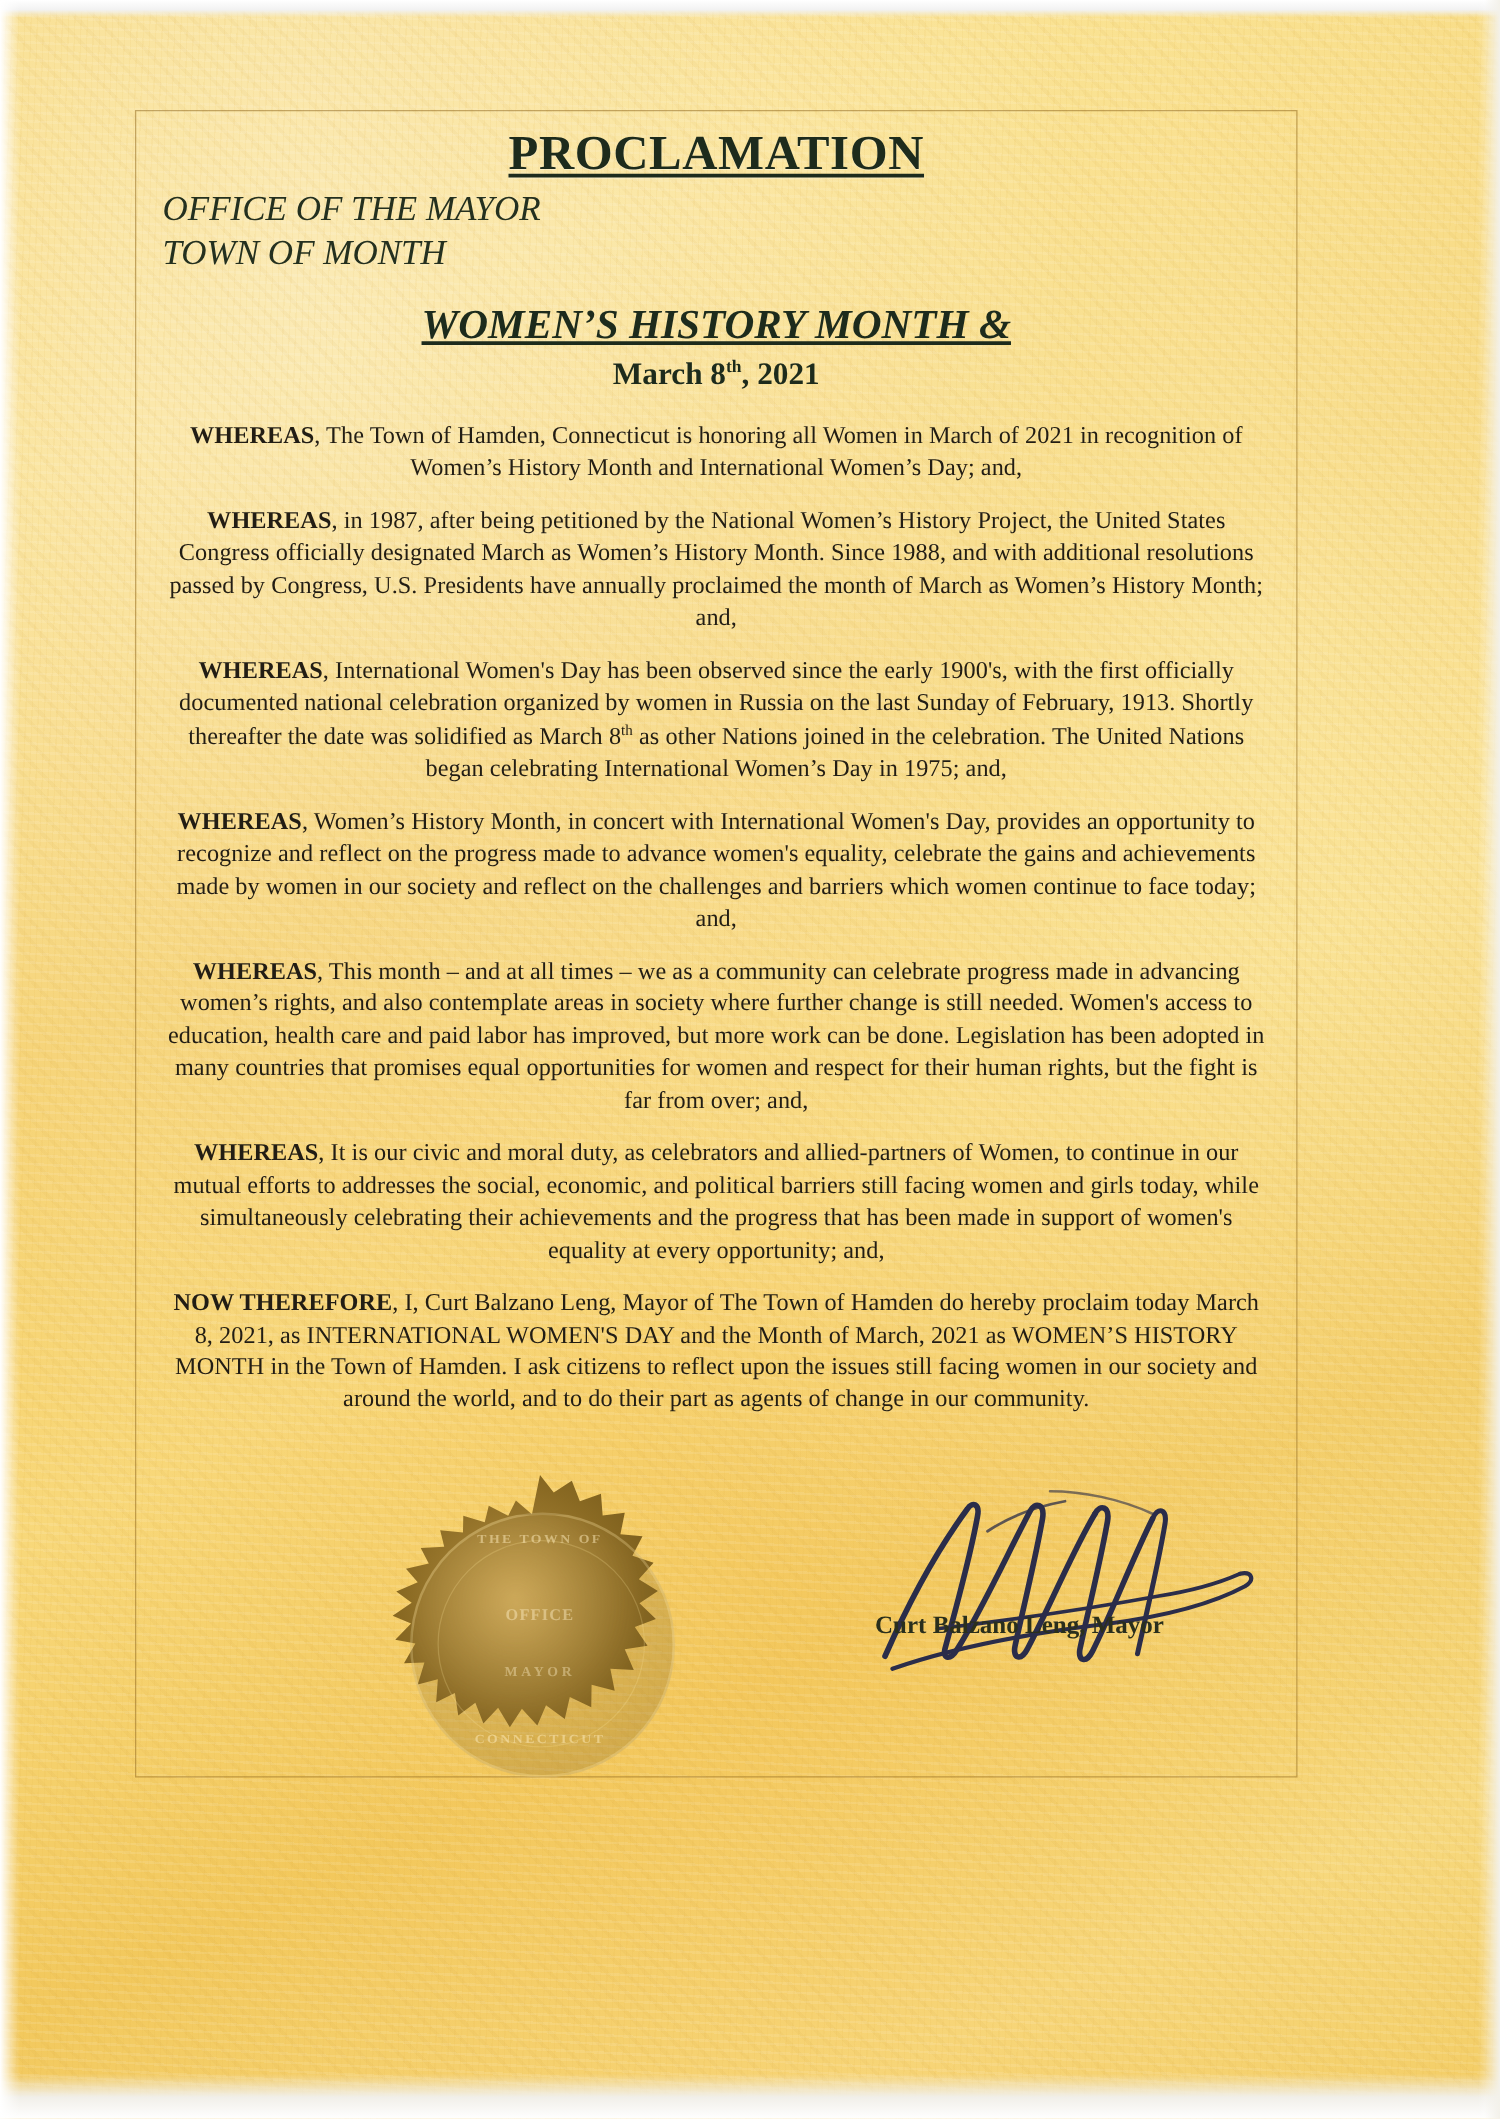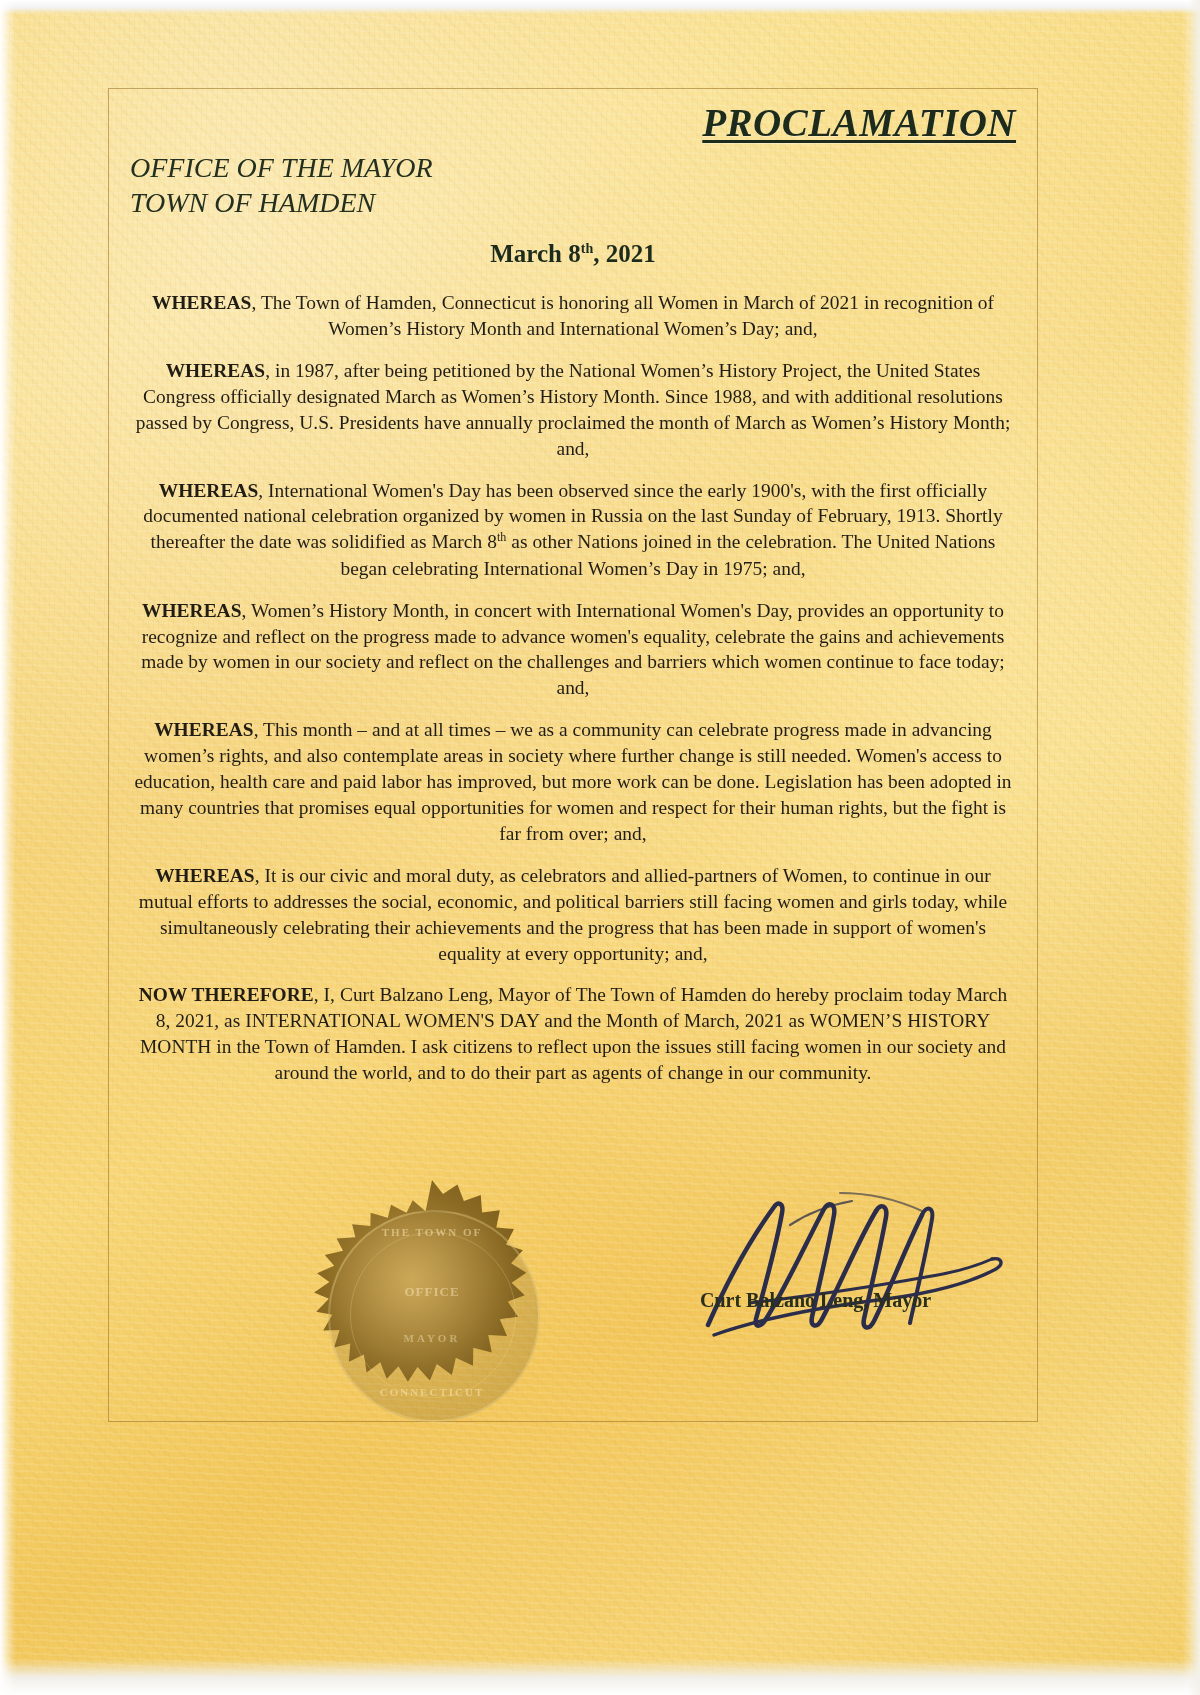--- a/index.html
+++ b/index.html
@@ -72,24 +72,23 @@
   .content {
     position: absolute;
     left: 112px;
     top: 96px;
     width: 922px;
     box-sizing: border-box;
     padding: 0 18px;
   }
 
   .title-main {
-    text-align: right;
+    text-align: center;
     font-size: 39px;
     font-weight: bold;
-    font-style: italic;
     letter-spacing: 0.5px;
     color: #1d2b1c;
     text-decoration: underline;
     text-underline-offset: 4px;
     line-height: 1.08;
     margin-top: 6px;
     text-shadow: 0 1px 0 rgba(255,255,255,0.35);
   }
   .title-sub1, .title-sub2 {
     font-size: 28px;
@@ -218,23 +217,24 @@
   <div class="edge-bottom"></div>
   <div class="edge-left"></div>
   <div class="edge-right"></div>
 
   <div class="frame"></div>
 
   <div class="content">
 
     <div class="title-main">PROCLAMATION</div>
     <div class="title-sub1">OFFICE OF THE MAYOR</div>
-    <div class="title-sub2">TOWN OF HAMDEN</div>
+    <div class="title-sub2">TOWN OF MONTH</div>
 
     <div class="title-event">
+      <span class="line">WOMEN’S HISTORY MONTH &amp;</span>
     </div>
 
     <div class="title-date">
       <span>March 8</span><sup>th</sup><span>, 2021</span>
     </div>
 
     <div class="body-block">
 
       <p class="para">
         <span class="lead">WHEREAS</span><span>, The Town of Hamden, Connecticut is honoring all Women in March of 2021 in recognition of Women’s History Month and International Women’s Day; and,</span>

